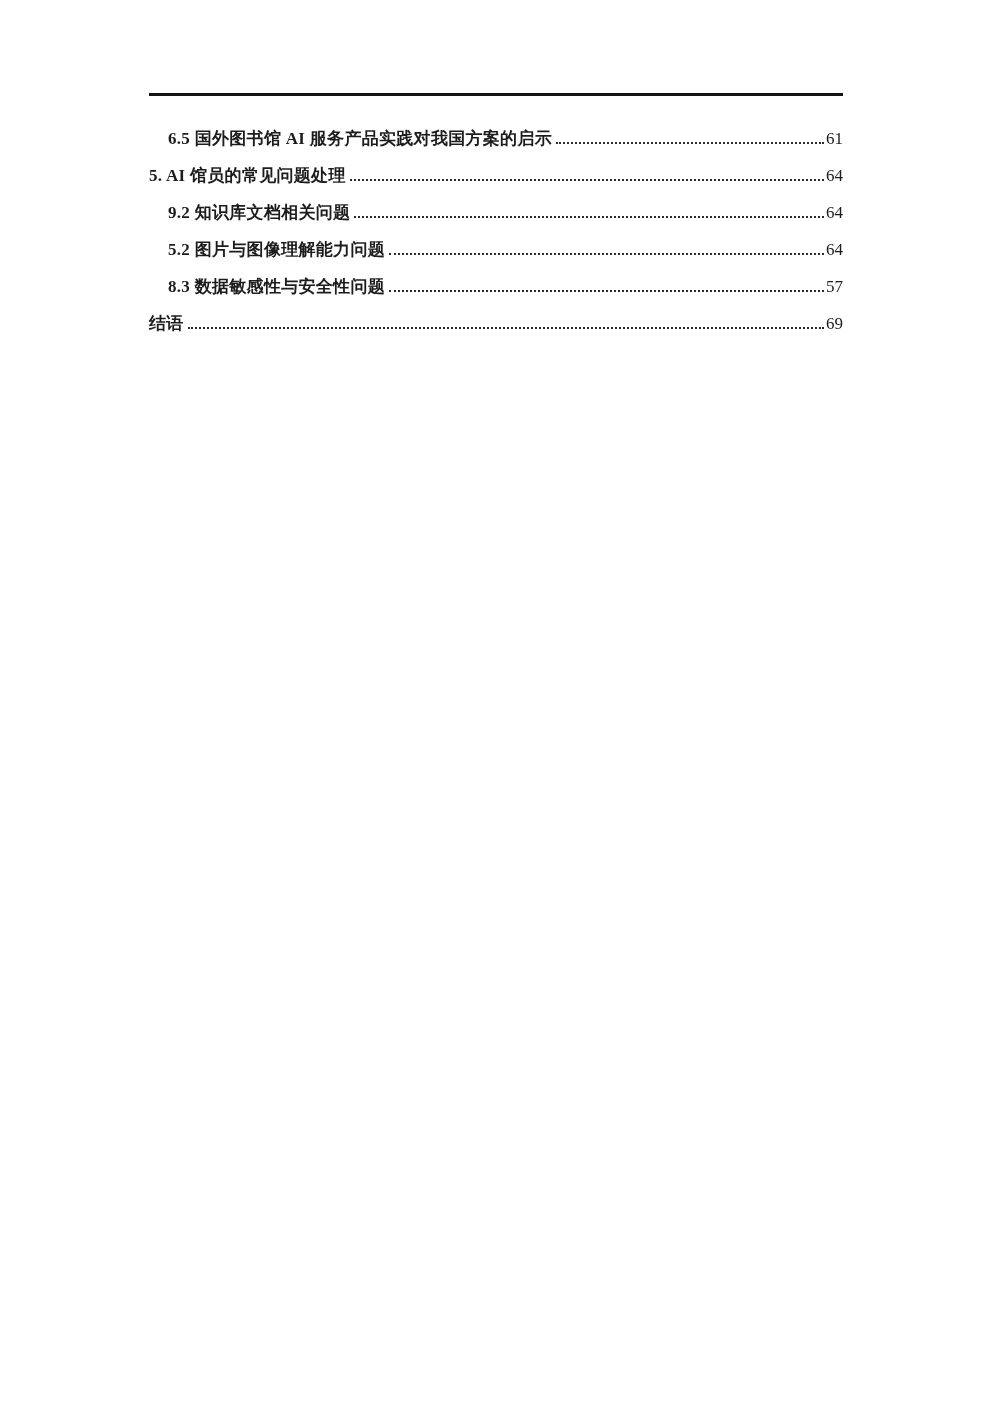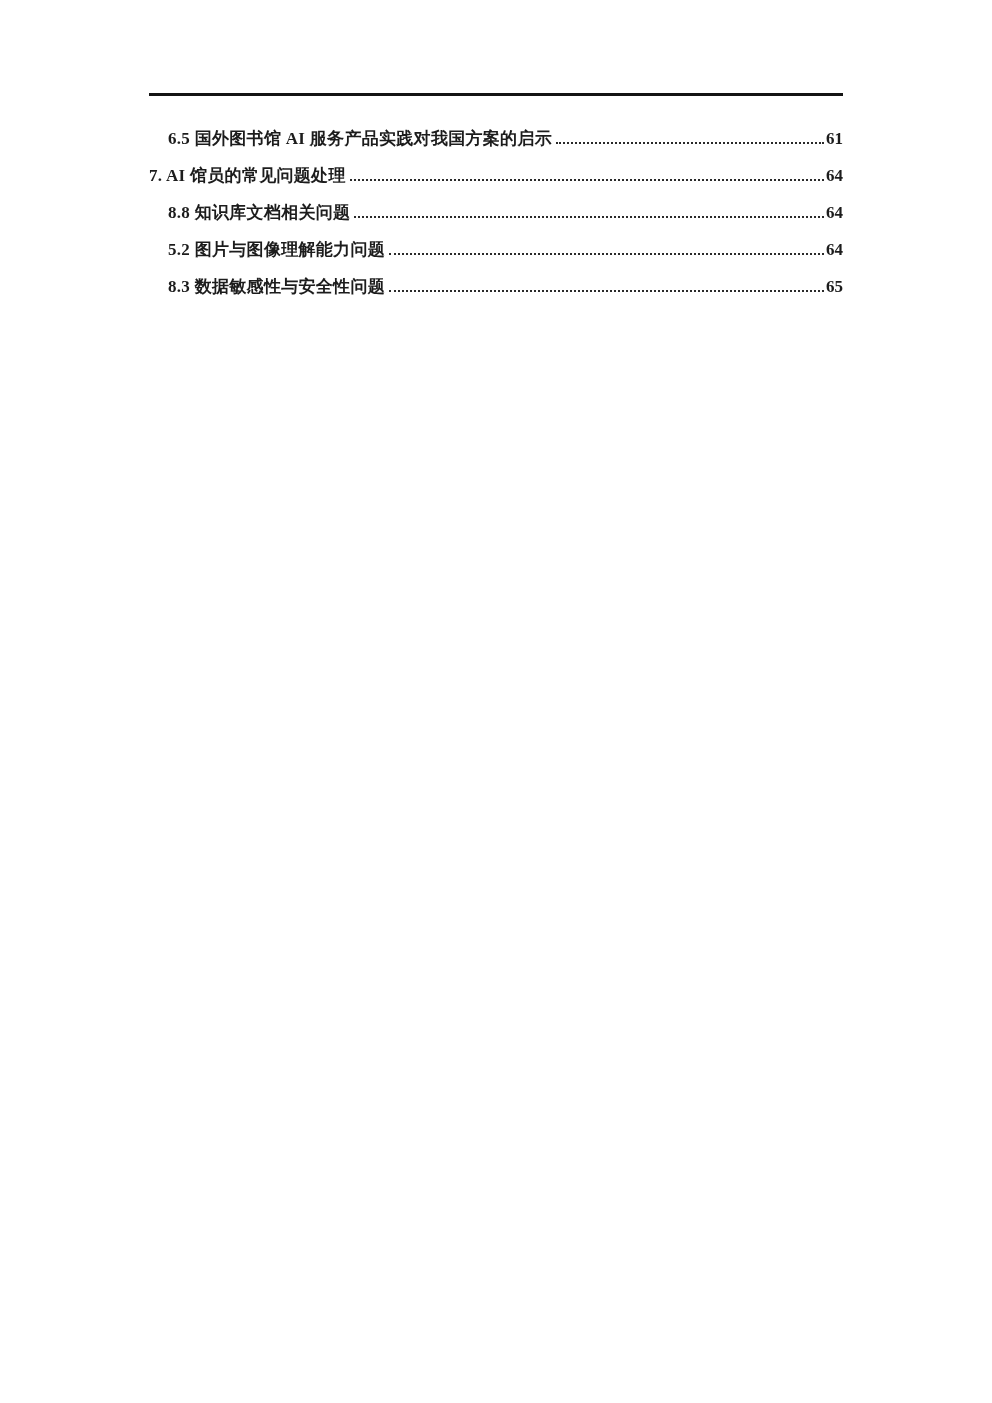--- a/index.html
+++ b/index.html
@@ -46,49 +46,54 @@
     letter-spacing: 0.3px;
   }
   .leader {
     flex: 1;
     min-width: 8px;
     height: 9px;
     border-bottom: 2px dotted #2a2a2a;
     margin: 0 2px 0 4px;
   }
   .page-num {
-    font-weight: bold;
+    font-weight: normal;
     font-size: 17px;
   }
 </style>
 </head>
 <body>
 
 <div class="page">
   <div class="header-rule"></div>
   <div class="toc">
       <div class="toc-row level-2">
     <span class="toc-label">6.5 国外图书馆 AI 服务产品实践对我国方案的启示</span>
     <span class="leader"></span>
     <span class="page-num">61</span>
   </div>
       <div class="toc-row level-1">
-    <span class="toc-label">7. AI 馆员的常见问题处理</span>
+    <span class="toc-label">5. AI 馆员的常见问题处理</span>
     <span class="leader"></span>
     <span class="page-num">64</span>
   </div>
       <div class="toc-row level-2">
-    <span class="toc-label">8.8 知识库文档相关问题</span>
+    <span class="toc-label">9.2 知识库文档相关问题</span>
     <span class="leader"></span>
     <span class="page-num">64</span>
   </div>
       <div class="toc-row level-2">
     <span class="toc-label">5.2 图片与图像理解能力问题</span>
     <span class="leader"></span>
     <span class="page-num">64</span>
   </div>
       <div class="toc-row level-2">
     <span class="toc-label">8.3 数据敏感性与安全性问题</span>
     <span class="leader"></span>
-    <span class="page-num">65</span>
+    <span class="page-num">57</span>
+  </div>
+      <div class="toc-row level-1">
+    <span class="toc-label">结语</span>
+    <span class="leader"></span>
+    <span class="page-num">69</span>
   </div>
     </div>
 </div>
 
 </body></html>

